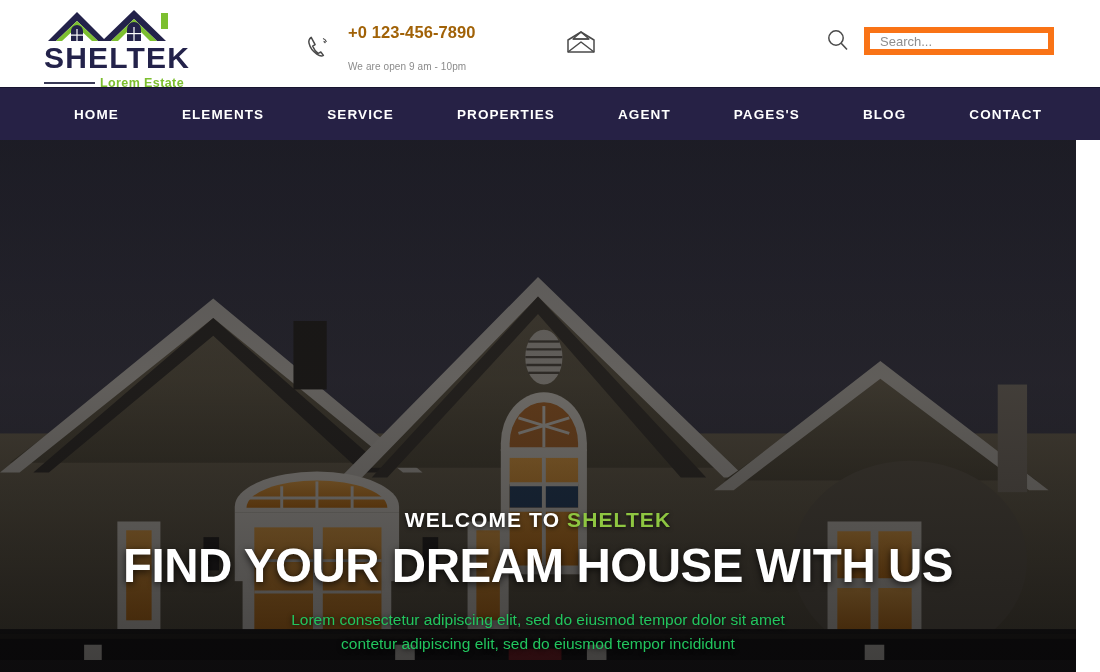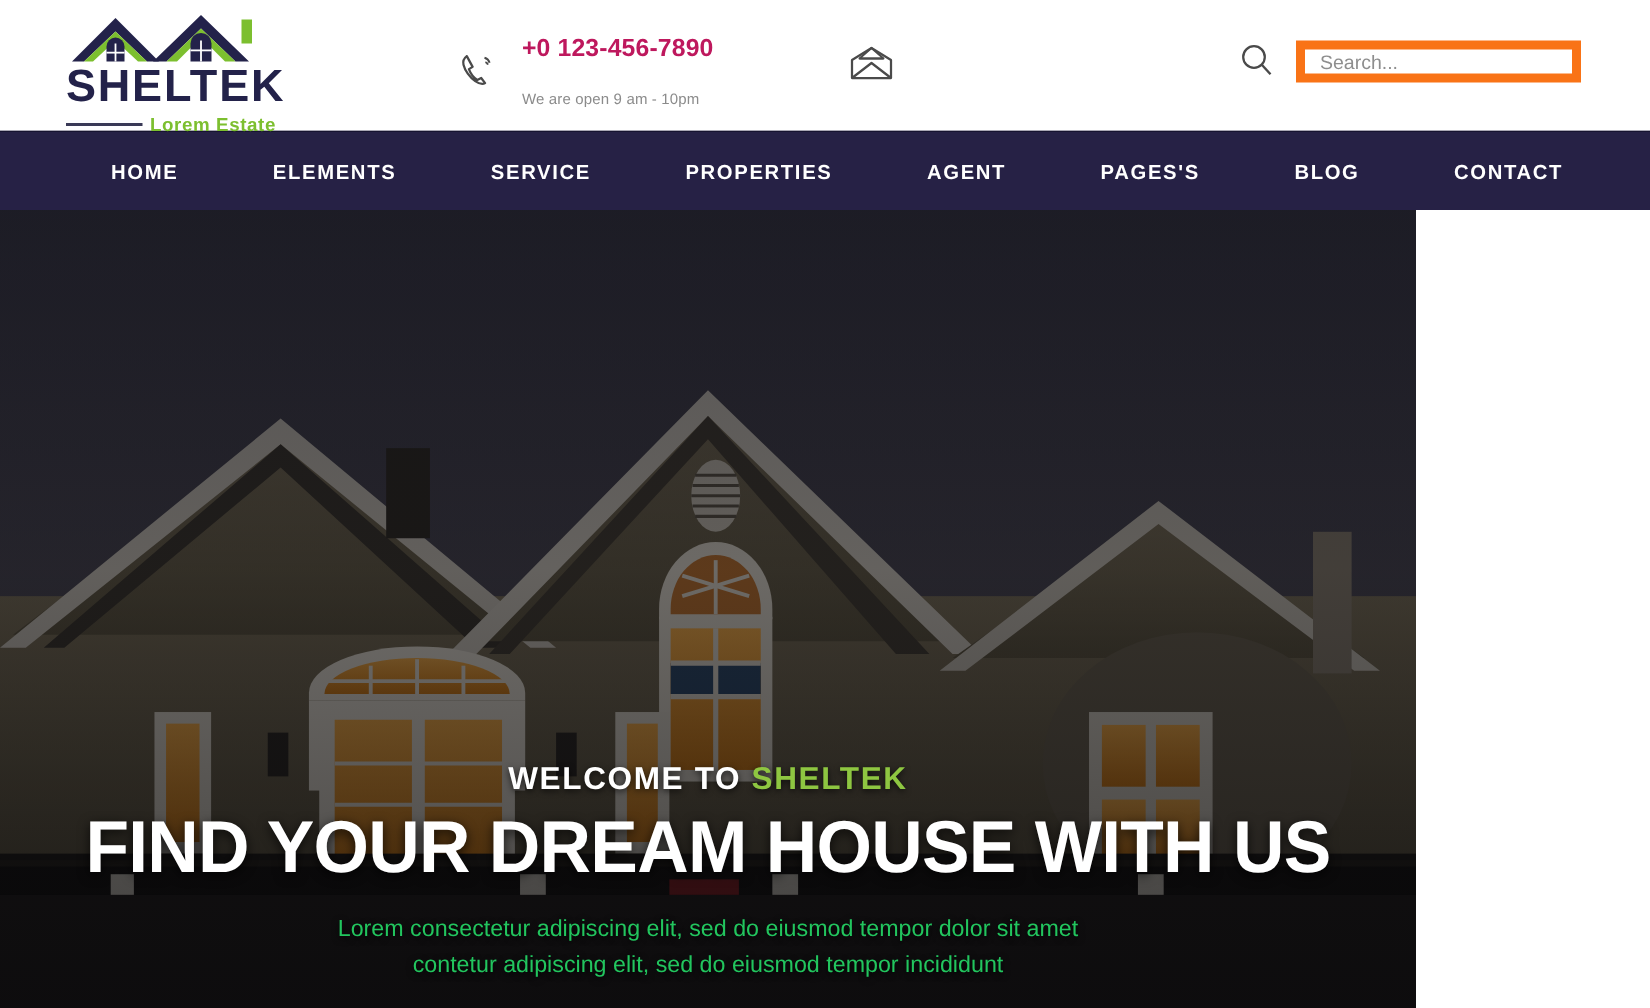--- a/index.html
+++ b/index.html
@@ -29,21 +29,21 @@
     font-size:12.5px; font-weight:bold; color:#7cbf2f;
     letter-spacing:.4px; white-space:nowrap;
   }
 
   
   .contact{ display:flex; align-items:center; }
   .contact.phone{ position:absolute; left:300px; top:22px; }
   .contact.mail{ position:absolute; left:563px; top:22px; }
   .c-icon{ width:36px; height:40px; flex:none; display:flex; align-items:center; justify-content:center; }
   .c-text{ margin-left:12px; }
-  .c-main{ font-size:16.5px; color:#be185d; font-weight:bold; letter-spacing:.1px; line-height:1.25; }
+  .c-main{ font-size:16.5px; color:#a16207; font-weight:bold; letter-spacing:.1px; line-height:1.25; }
   .c-sub{ font-size:10px; color:#8b8b8b; margin-top:18px; letter-spacing:.1px; }
 
   
   .search-wrap{ position:absolute; left:822px; top:25px; display:flex; align-items:center; }
   .search-icon{ width:32px; height:32px; display:flex; align-items:center; justify-content:center; }
   .search-input{
     width:190px; height:28px; margin-left:10px;
     border:6px solid #f97316; background:#fff;
     font-size:13px; color:#555; padding:0 10px;
     font-family:"Liberation Sans", sans-serif; outline:none;
@@ -59,21 +59,21 @@
   .nav-list{ display:flex; align-items:center; margin-left:74px; }
   .nav-item{
     color:#ffffff; font-size:13.5px; font-weight:bold;
     letter-spacing:1.1px; margin-right:63px; cursor:pointer;
     white-space:nowrap; text-decoration:none;
   }
   .nav-item:last-child{ margin-right:0; }
 
   
   .hero{
-    position:relative; width:944px; height:532px; overflow:hidden;
+    position:relative; width:1076px; height:532px; overflow:hidden;
     background:#231f1c;
   }
   .hero-bg{ position:absolute; inset:0; }
   .hero-overlay{
     position:absolute; inset:0;
     background:linear-gradient(to bottom, rgba(10,10,16,.62) 0%, rgba(8,8,12,.55) 45%, rgba(5,5,8,.72) 100%);
   }
   .hero-content{
     position:absolute; left:0; right:0; top:368px;
     text-align:center; z-index:5;

